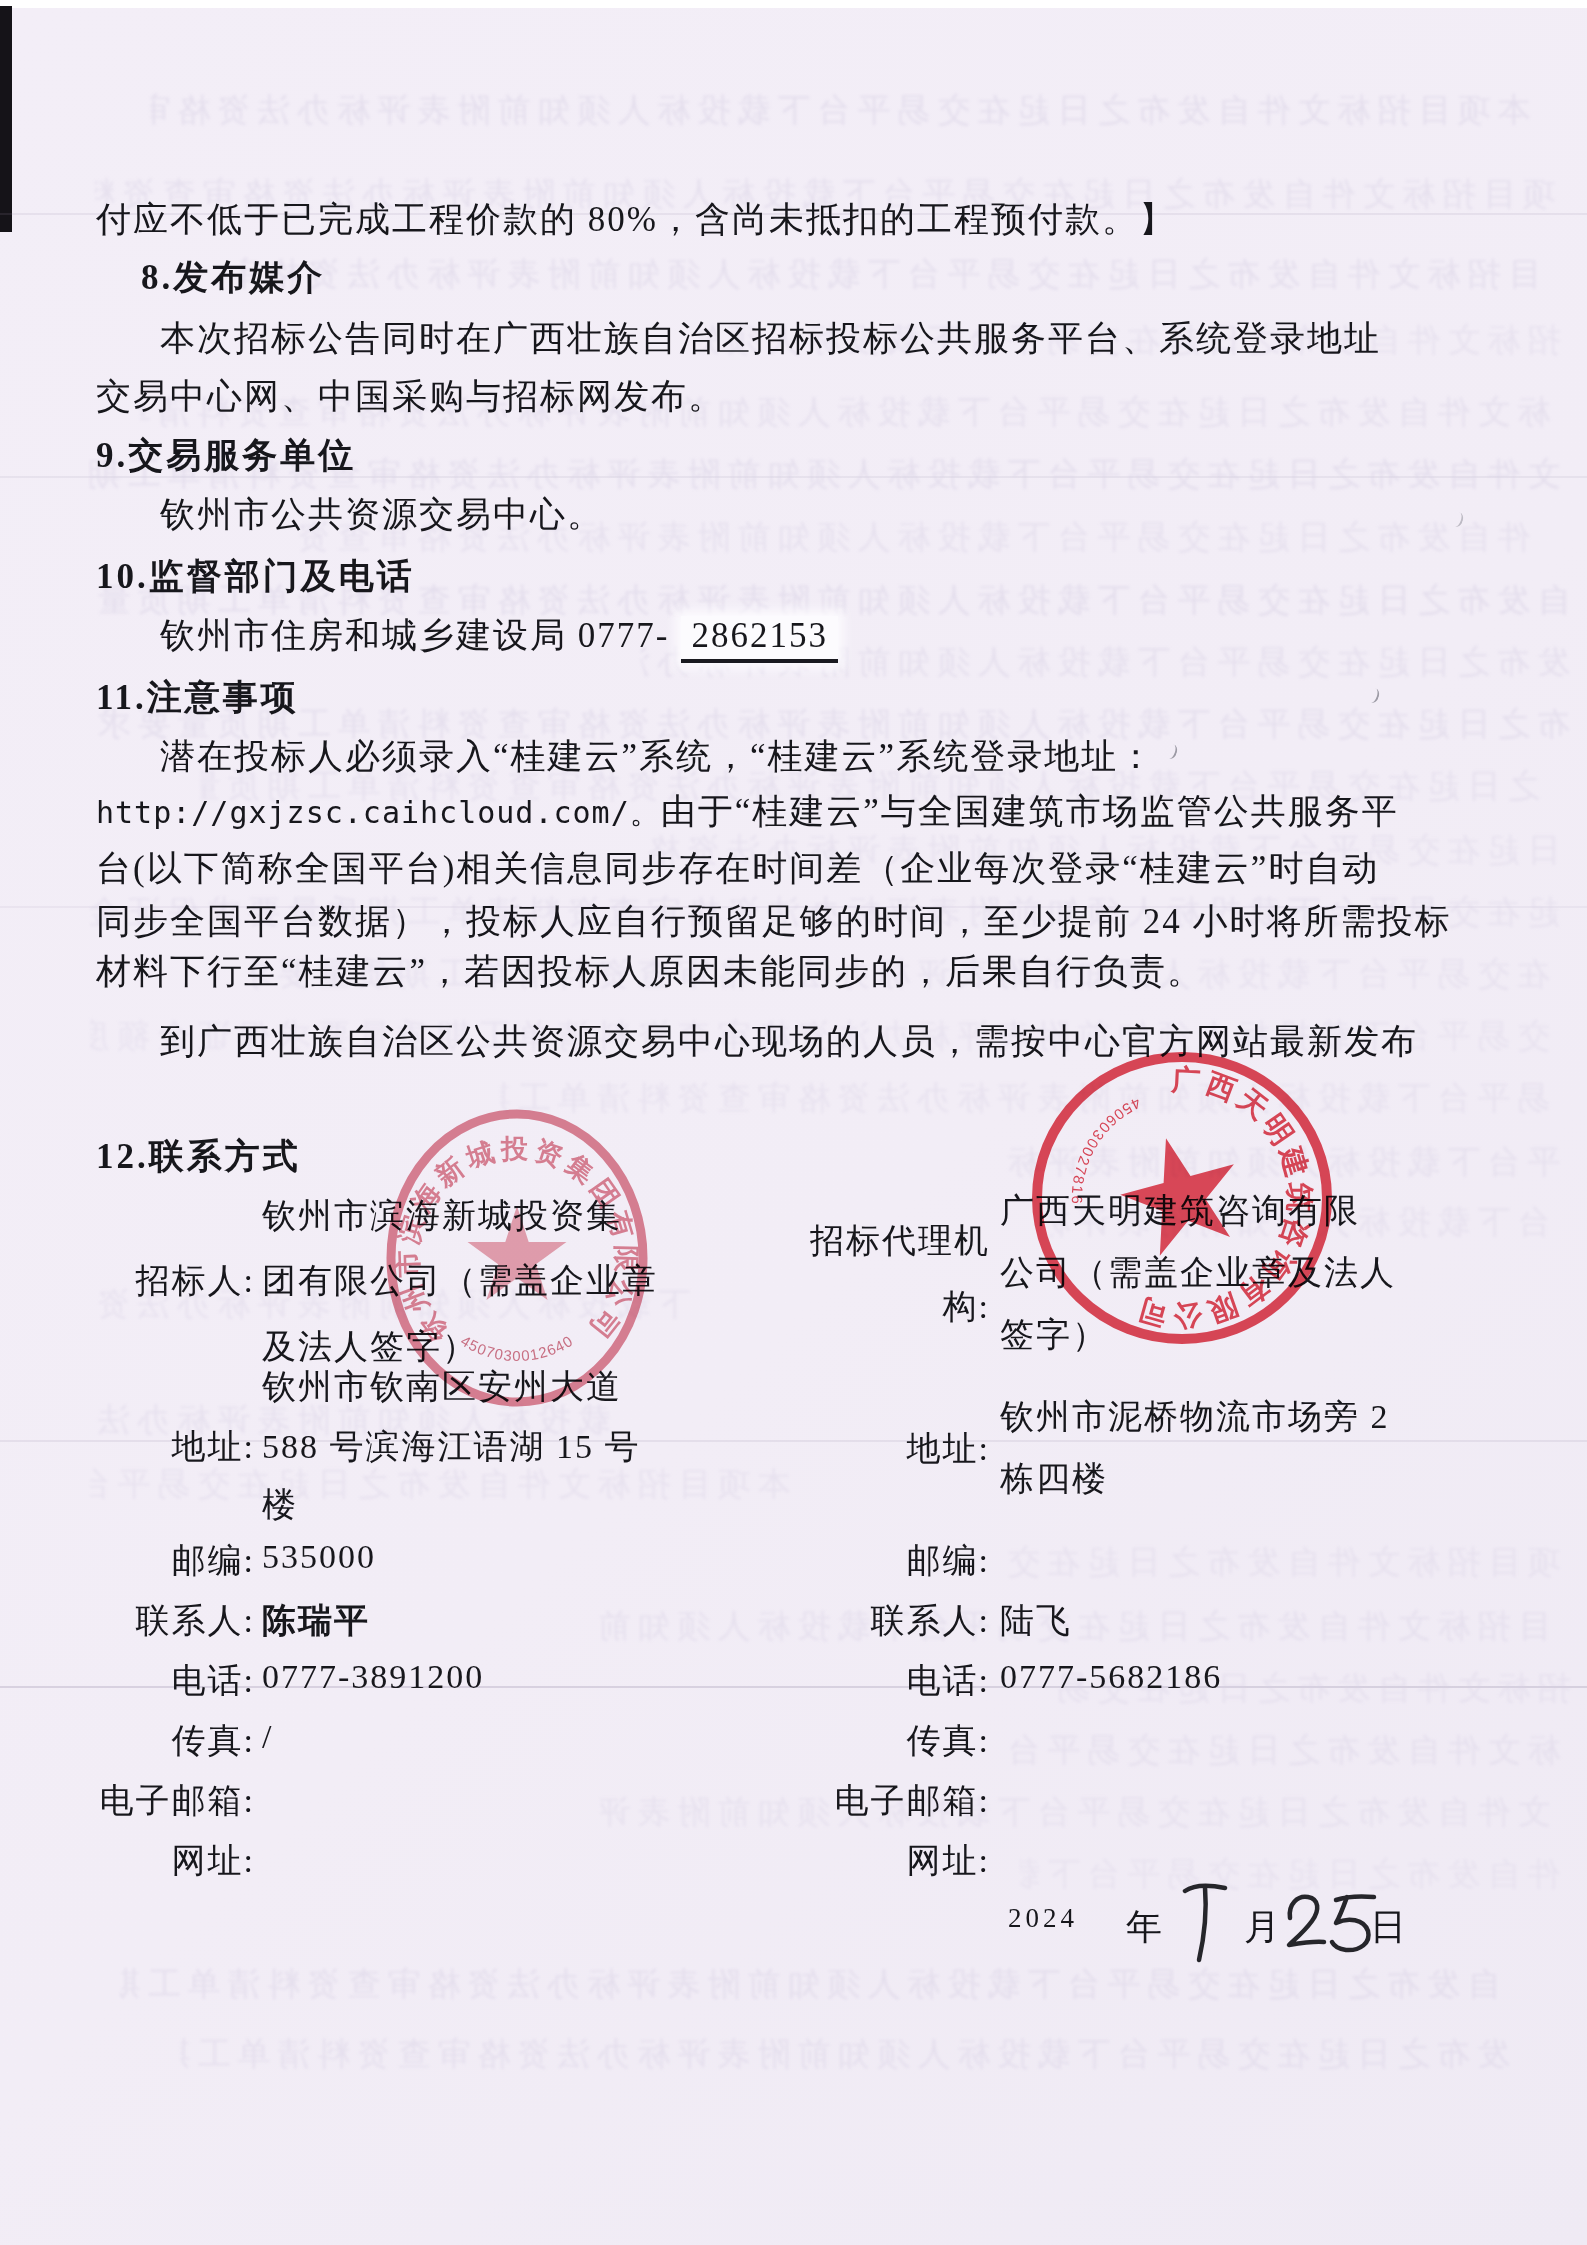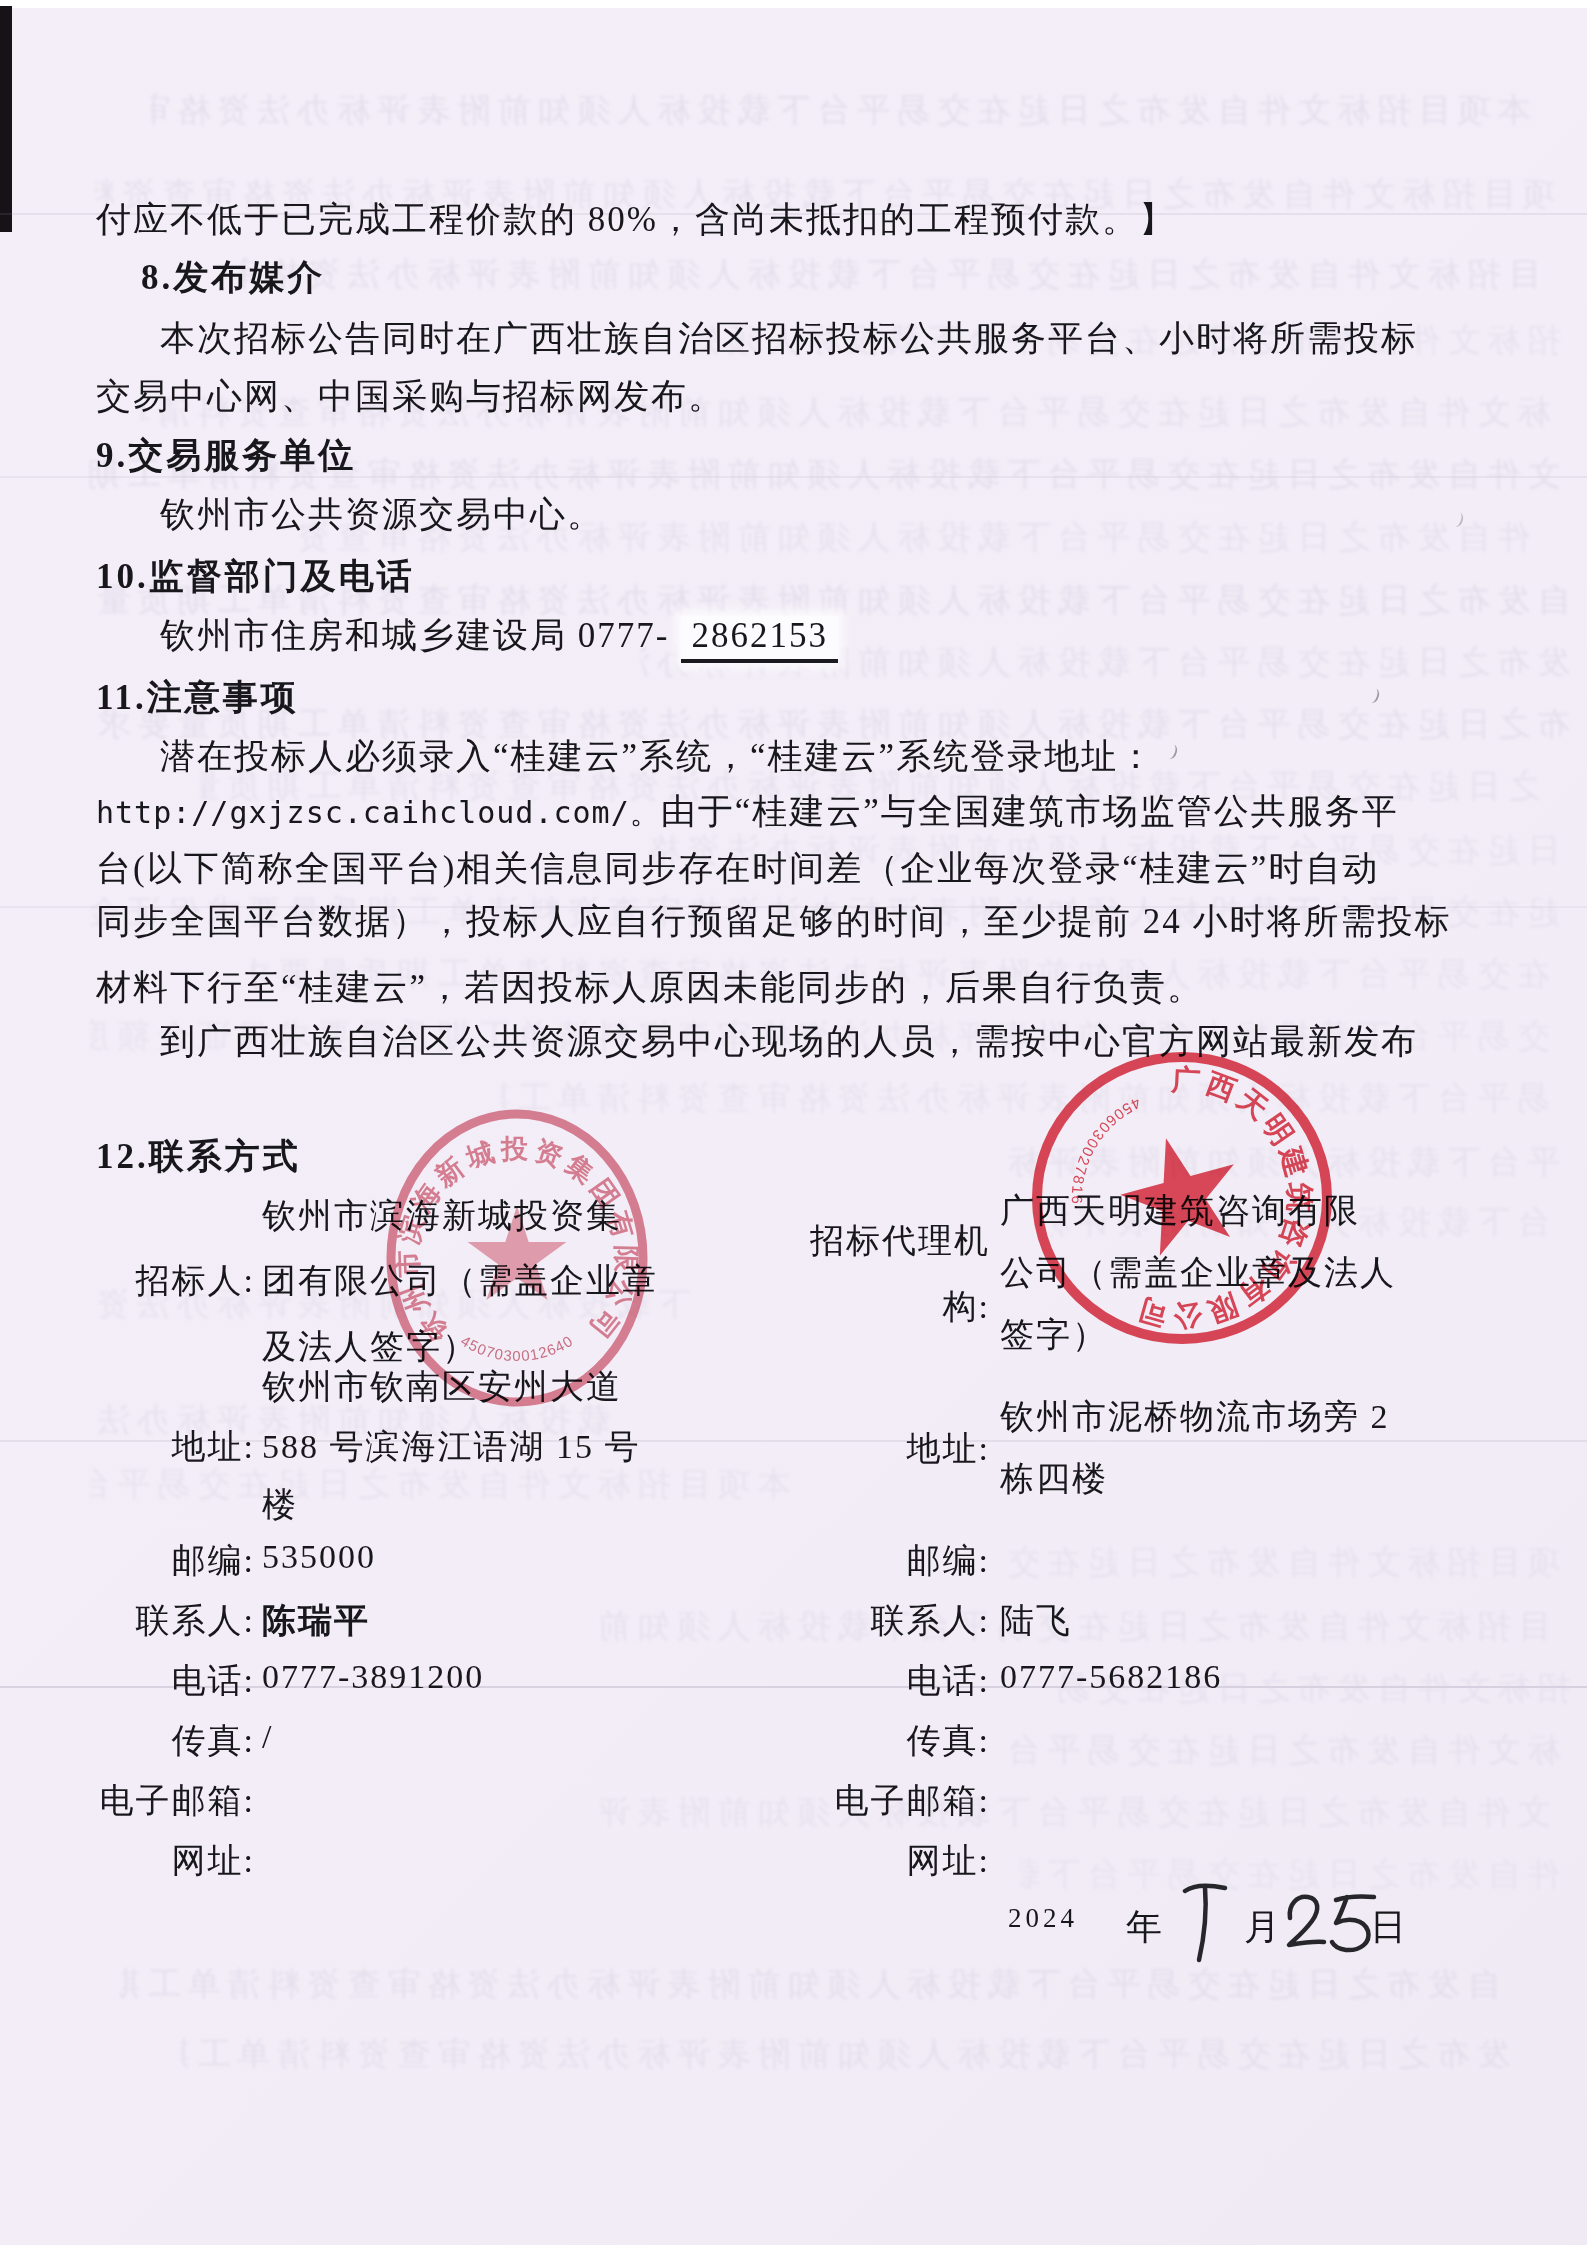--- a/index.html
+++ b/index.html
@@ -73,39 +73,39 @@
       <div class="ghost" style="left: 1000px; top: 1728px; width: 560px; opacity: 0.42;">标文件自发布之日起在交易平台下载投标人须知前附表评标办法资格审查资料清单工期质量要求保证金额度递交截止时间开标地点本项目招标文件自发布之日起在交易平台下载投标人须知前附表评标办法资格审查资料清单工期质量要求保证金额度递交截止时间开标地点</div>
       <div class="ghost" style="left: 600px; top: 1790px; width: 950px; opacity: 0.38;">文件自发布之日起在交易平台下载投标人须知前附表评标办法资格审查资料清单工期质量要求保证金额度递交截止时间开标地点本项目招标文件自发布之日起在交易平台下载投标人须知前附表评标办法资格审查资料清单工期质量要求保证金额度递交截止时间开标地点</div>
       <div class="ghost" style="left: 1020px; top: 1852px; width: 540px; opacity: 0.32;">件自发布之日起在交易平台下载投标人须知前附表评标办法资格审查资料清单工期质量要求保证金额度递交截止时间开标地点本项目招标文件自发布之日起在交易平台下载投标人须知前附表评标办法资格审查资料清单工期质量要求保证金额度递交截止时间开标地点</div>
       <div class="ghost" style="left: 120px; top: 1962px; width: 1380px; opacity: 0.48;">自发布之日起在交易平台下载投标人须知前附表评标办法资格审查资料清单工期质量要求保证金额度递交截止时间开标地点本项目招标文件自发布之日起在交易平台下载投标人须知前附表评标办法资格审查资料清单工期质量要求保证金额度递交截止时间开标地点</div>
       <div class="ghost" style="left: 180px; top: 2032px; width: 1330px; opacity: 0.46;">发布之日起在交易平台下载投标人须知前附表评标办法资格审查资料清单工期质量要求保证金额度递交截止时间开标地点本项目招标文件自发布之日起在交易平台下载投标人须知前附表评标办法资格审查资料清单工期质量要求保证金额度递交截止时间开标地点</div>
     </div>
 
   <div class="tline" style="left:96px;top:196px;text-align:center;">付应不低于已完成工程价款的 80%，含尚未抵扣的工程预付款。】</div>
 
   <div class="tline bold" style="left:96px;top:254px;margin-left:45px;">8.发布媒介</div>
-  <div class="tline" style="left:160px;top:315px;">本次招标公告同时在广西壮族自治区招标投标公共服务平台、小时将所需投标</div>
+  <div class="tline" style="left:160px;top:315px;">本次招标公告同时在广西壮族自治区招标投标公共服务平台、系统登录地址</div>
   <div class="tline" style="left:96px;top:373px;">交易中心网、中国采购与招标网发布。</div>
 
   <div class="tline bold" style="left:96px;top:432px;">9.交易服务单位</div>
   <div class="tline" style="left:160px;top:491px;">钦州市公共资源交易中心。</div>
 
   <div class="tline bold" style="left:96px;top:553px;">10.监督部门及电话</div>
   <div class="tline" style="left:160px;top:612px;">
     <span>钦州市住房和城乡建设局 0777-</span><span class="patch">2862153</span>
   </div>
 
   <div class="tline bold" style="left:96px;top:674px;">11.注意事项</div>
   <div class="tline" style="left:160px;top:733px;">潜在投标人必须录入“桂建云”系统，“桂建云”系统登录地址：</div>
   <div class="tline" style="left:96px;top:788px;">
     <span class="mono">http://gxjzsc.caihcloud.com/。</span><span>由于“桂建云”与全国建筑市场监管公共服务平</span>
   </div>
   <div class="tline" style="left:96px;top:845px;">台(以下简称全国平台)相关信息同步存在时间差（企业每次登录“桂建云”时自动</div>
   <div class="tline" style="left:96px;top:898px;">同步全国平台数据），投标人应自行预留足够的时间，至少提前 24 小时将所需投标</div>
-  <div class="tline" style="left:96px;top:948px;margin-top:16px;">材料下行至“桂建云”，若因投标人原因未能同步的，后果自行负责。</div>
+  <div class="tline" style="left:96px;top:948px;">材料下行至“桂建云”，若因投标人原因未能同步的，后果自行负责。</div>
   <div class="tline" style="left:160px;top:1018px;">到广西壮族自治区公共资源交易中心现场的人员，需按中心官方网站最新发布</div>
 
   <div class="tline bold" style="left:96px;top:1133px;">12.联系方式</div>
 
   <div class="lbl" style="left:59px;top:1258px;">招标人:</div>
   <div class="val" style="left:262px;top:1193px;">钦州市滨海新城投资集</div>
   <div class="val" style="left:262px;top:1258px;">团有限公司（需盖企业章</div>
   <div class="val" style="left:262px;top:1324px;">及法人签字）</div>
 
   <div class="lbl" style="left:59px;top:1424px;">地址:</div>

